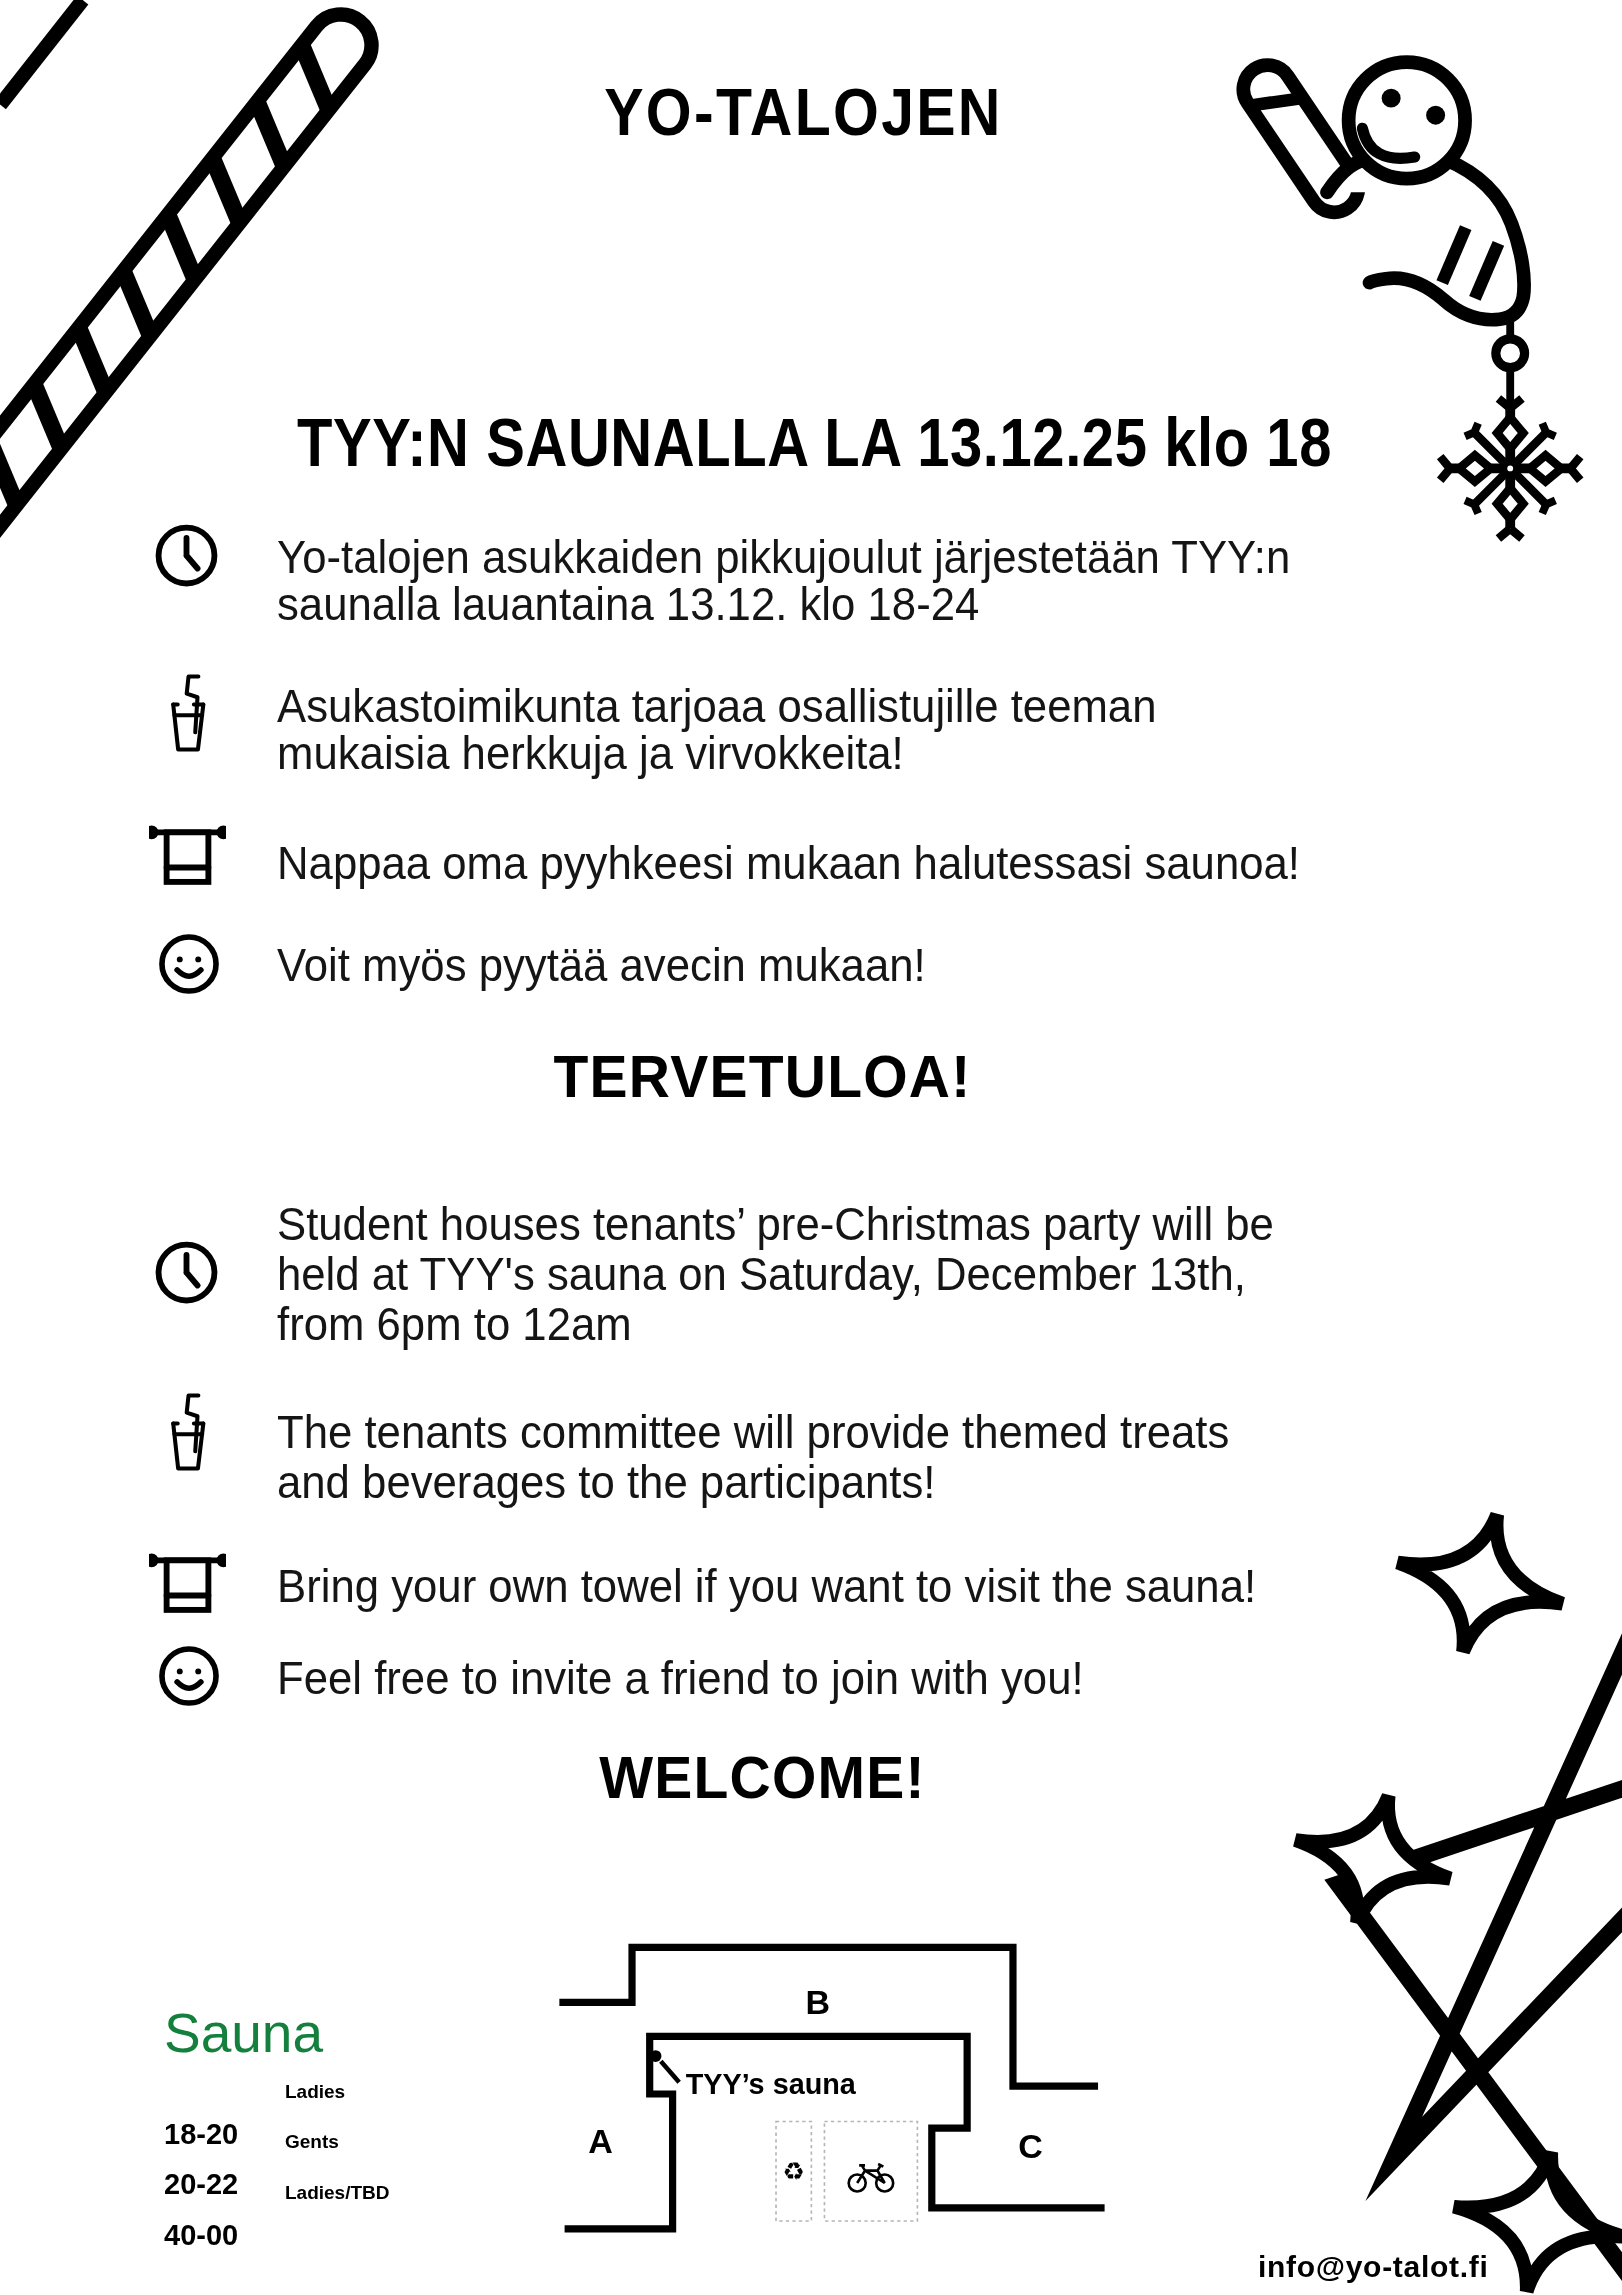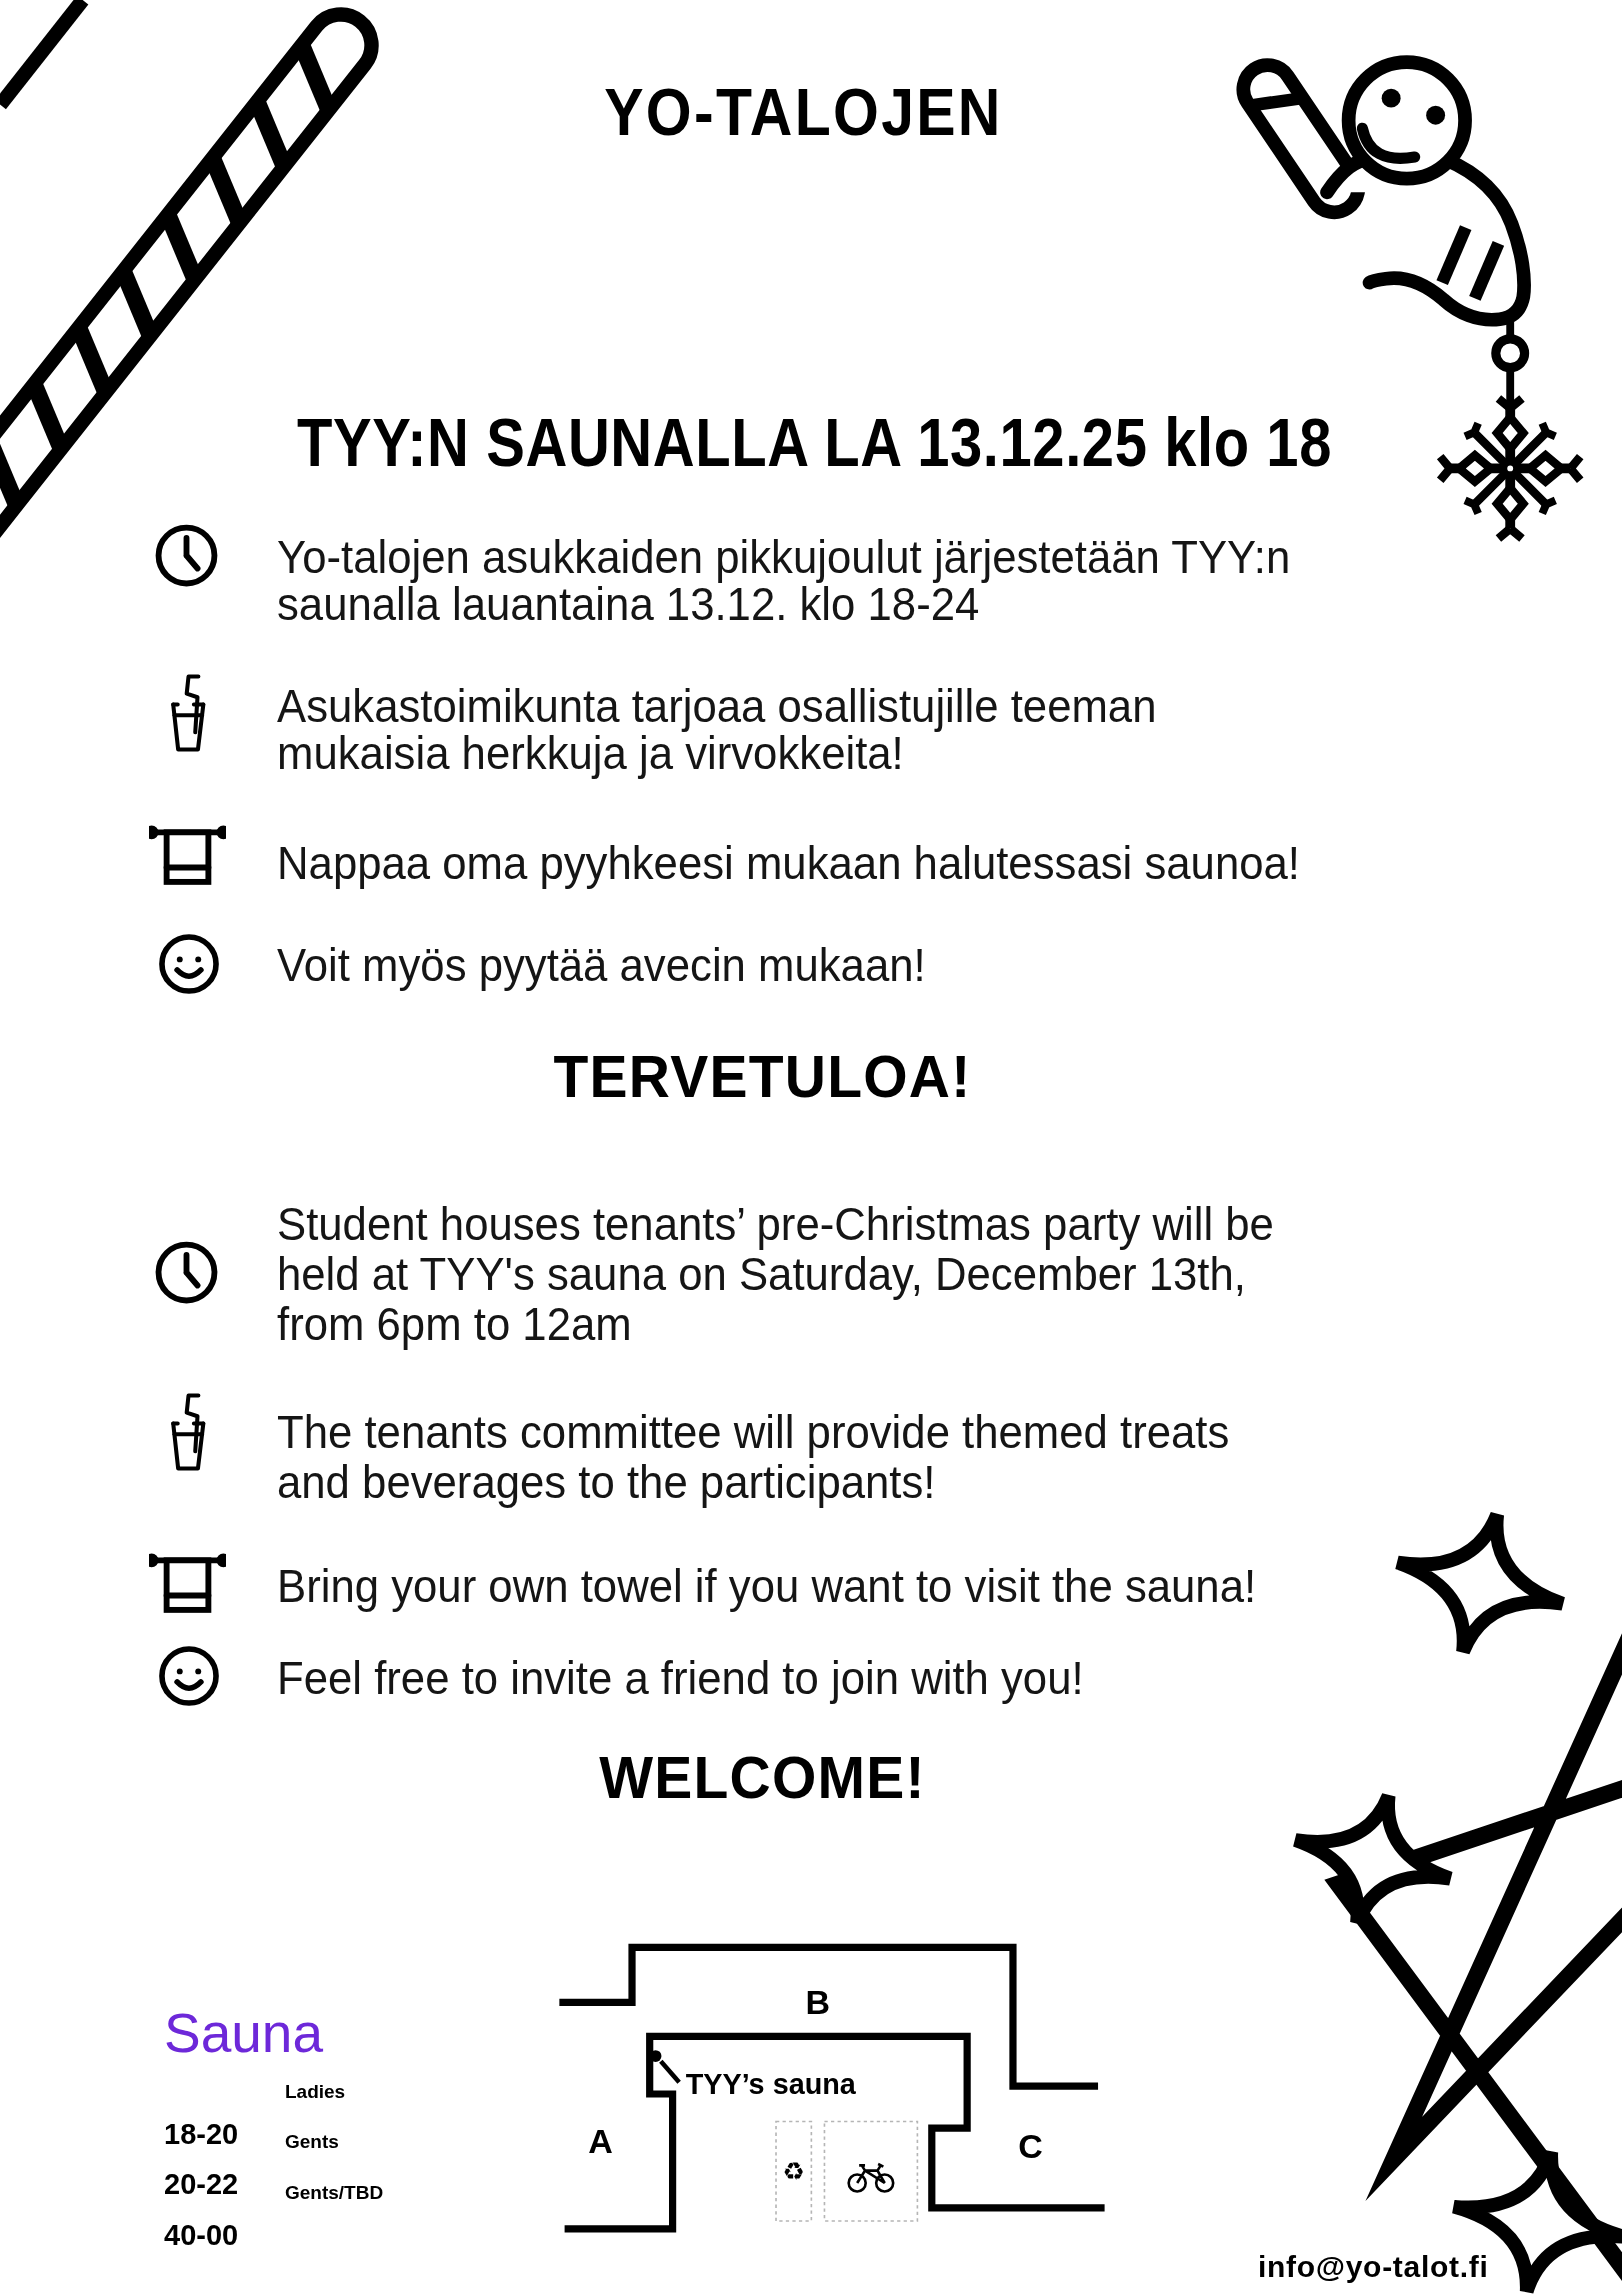--- a/index.html
+++ b/index.html
@@ -37,21 +37,21 @@
   
   .btext{
     left:277px; white-space:nowrap; font-size:47px; font-weight:400;
     color:#151515; transform:scaleX(.93); transform-origin:0 0;
   }
   .btext.fi{line-height:47px;}
   .btext.en{line-height:50px;}
   .icon{display:block;}
   .icon svg{display:block; width:100%; height:100%;}
   
-  .sauna-title{left:164px; top:2001px; font-size:55px; font-weight:400; color:#6d28d9;}
+  .sauna-title{left:164px; top:2001px; font-size:55px; font-weight:400; color:#15803d;}
   .sched-time{position:absolute; left:164px; font-size:29px; font-weight:700;margin-top:37px;}
   .sched-label{position:absolute; left:285px; font-size:19px; font-weight:700;}
   .email{left:1258px; top:2250px; font-size:30px; font-weight:700; letter-spacing:0.7px;}
   .overlay{left:0; top:0; pointer-events:none; z-index:5;}
   svg text{font-family:"Liberation Sans", sans-serif;}
 </style>
 </head>
 <body>
 
 <div class="page">
@@ -184,21 +184,21 @@
   <div>
     <span class="sched-time" style="top:2081px;">18-20</span>
     <span class="sched-label" style="top:2081px;">Ladies</span>
   </div>
   <div>
     <span class="sched-time" style="top:2131px;">20-22</span>
     <span class="sched-label" style="top:2131px;">Gents</span>
   </div>
   <div>
     <span class="sched-time" style="top:2182px;">40-00</span>
-    <span class="sched-label" style="top:2182px;">Gents/TBD</span>
+    <span class="sched-label" style="top:2182px;">Ladies/TBD</span>
   </div>
 
   <svg class="abs" style="left:543px; top:1891px;" width="576" height="406" viewBox="0 0 880 620">
     <g fill="none" stroke="#000" stroke-width="11">
       <polyline points="25,170 136,170 136,86 718,86 718,298 848,298"></polyline>
       <polyline points="33,516 198,516 198,310 163,310 163,222 648,222 648,362 594,362 594,484 858,484"></polyline>
     </g>
     <rect x="356" y="352" width="54" height="152" fill="none" stroke="#b5b5b5" stroke-width="2.5" stroke-dasharray="5,5"></rect>
     <rect x="430" y="352" width="142" height="152" fill="none" stroke="#b5b5b5" stroke-width="2.5" stroke-dasharray="5,5"></rect>
     <text x="420" y="188" text-anchor="middle" font-size="52" font-weight="700">B</text>

